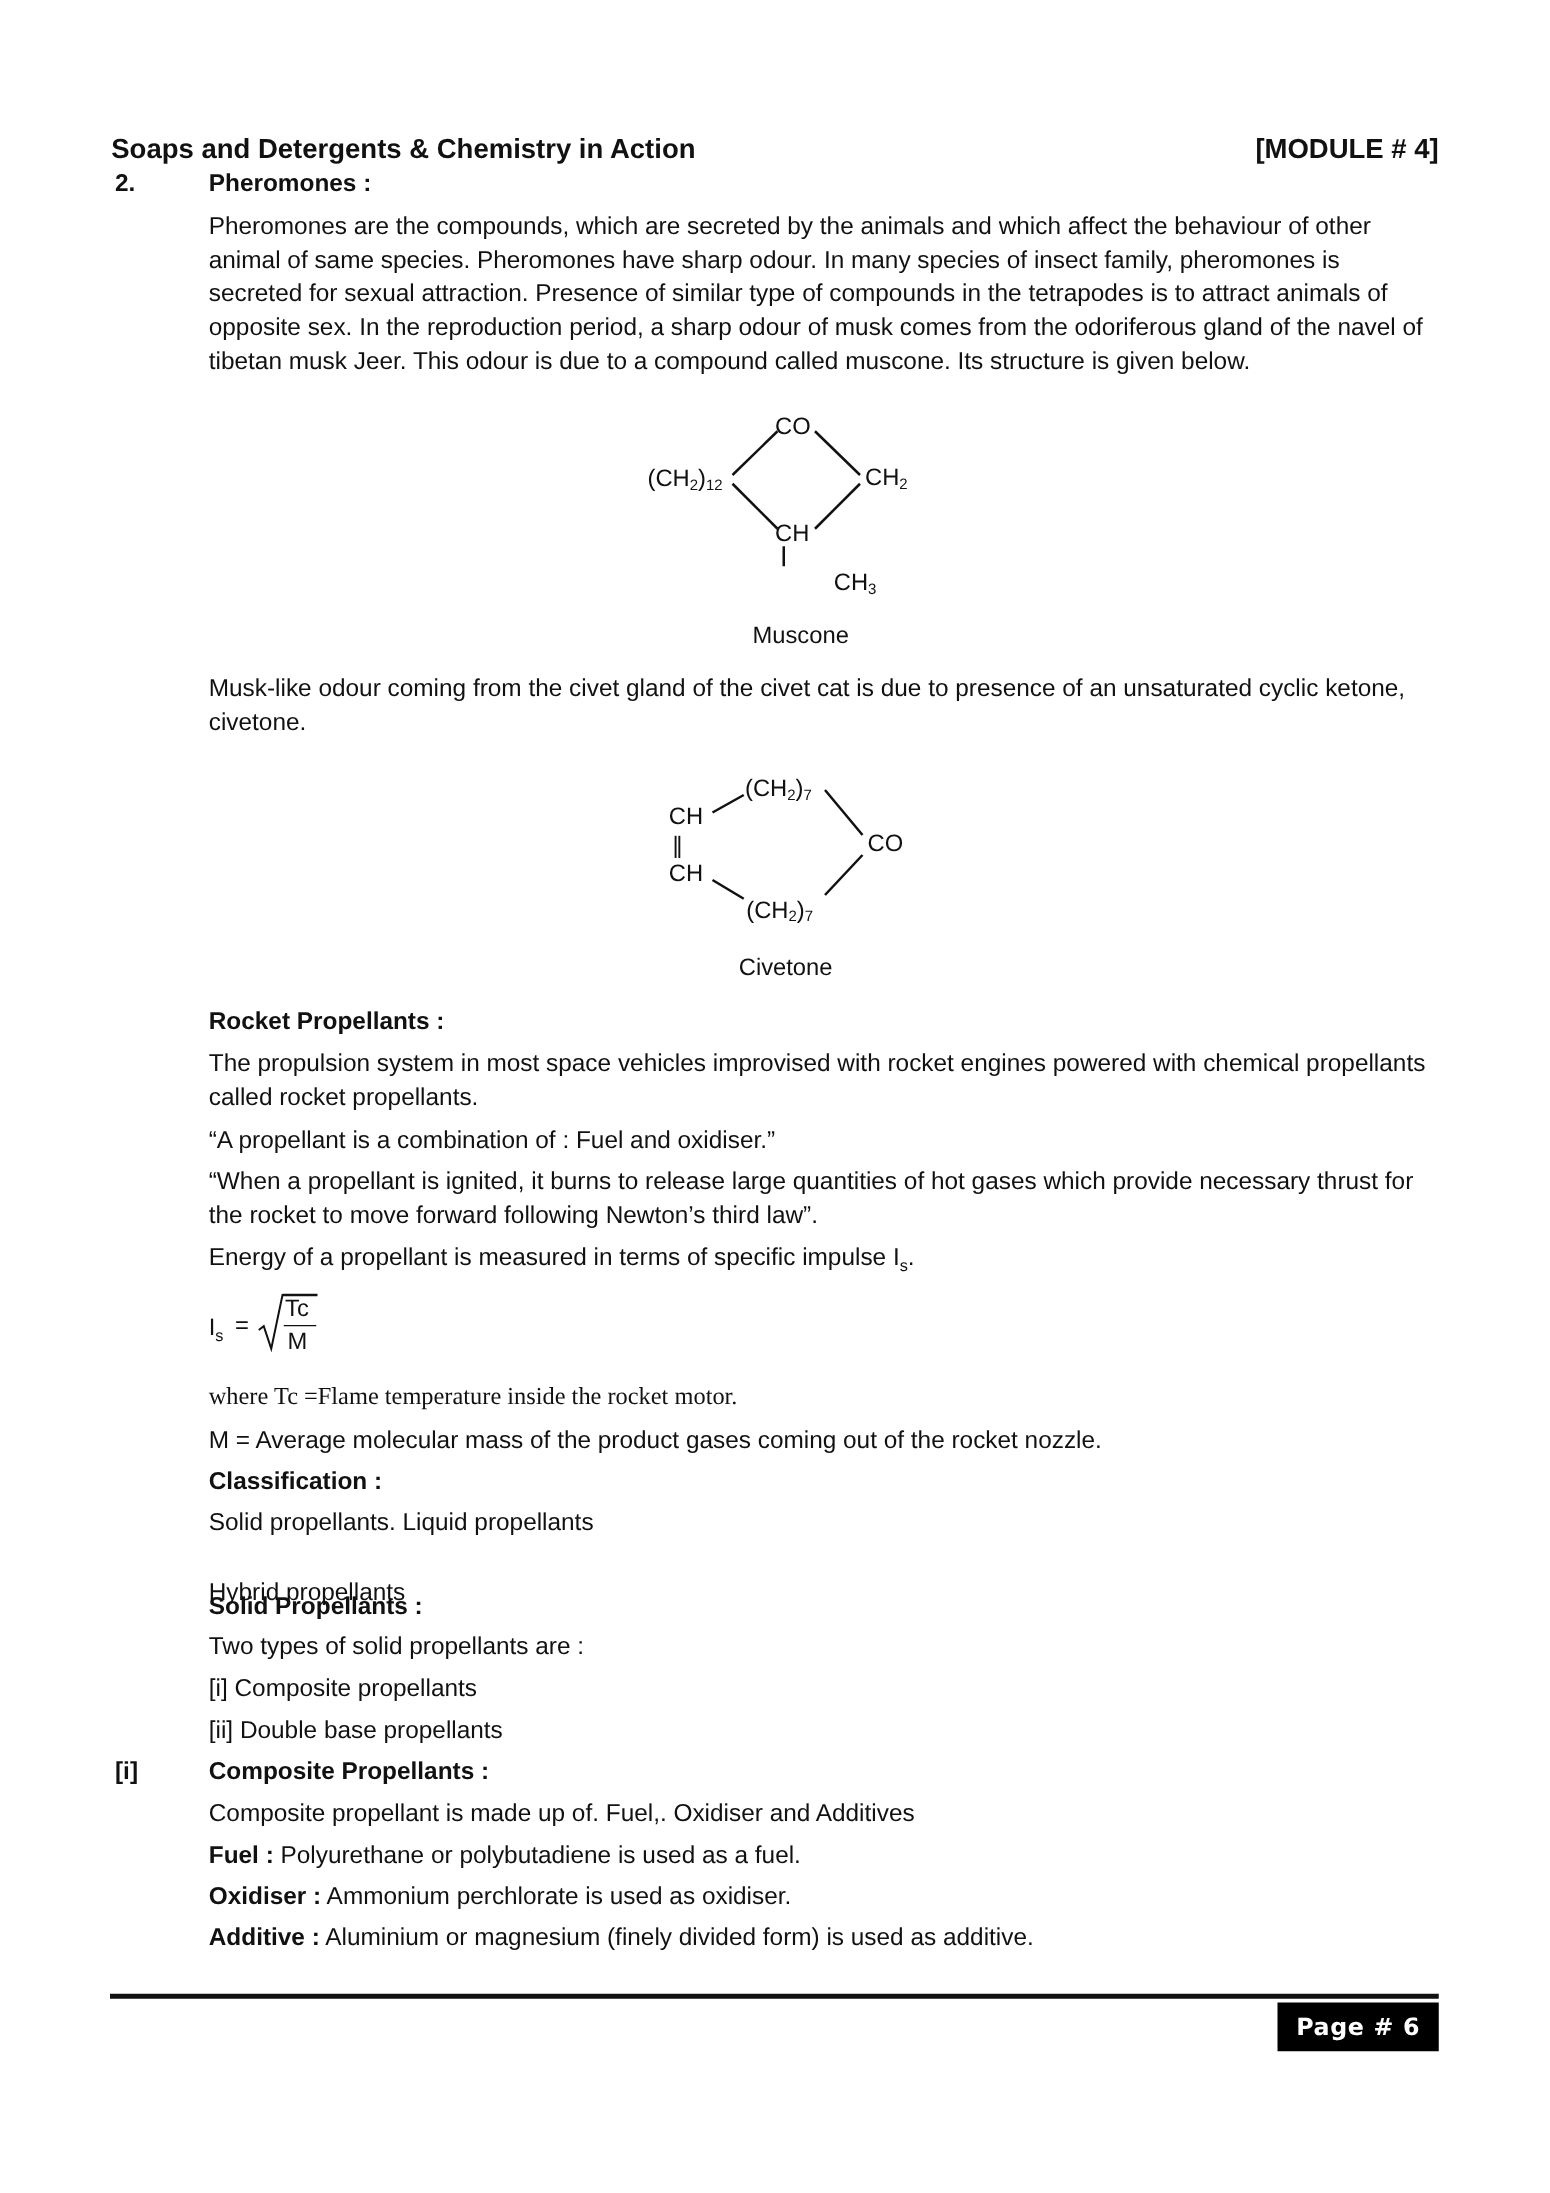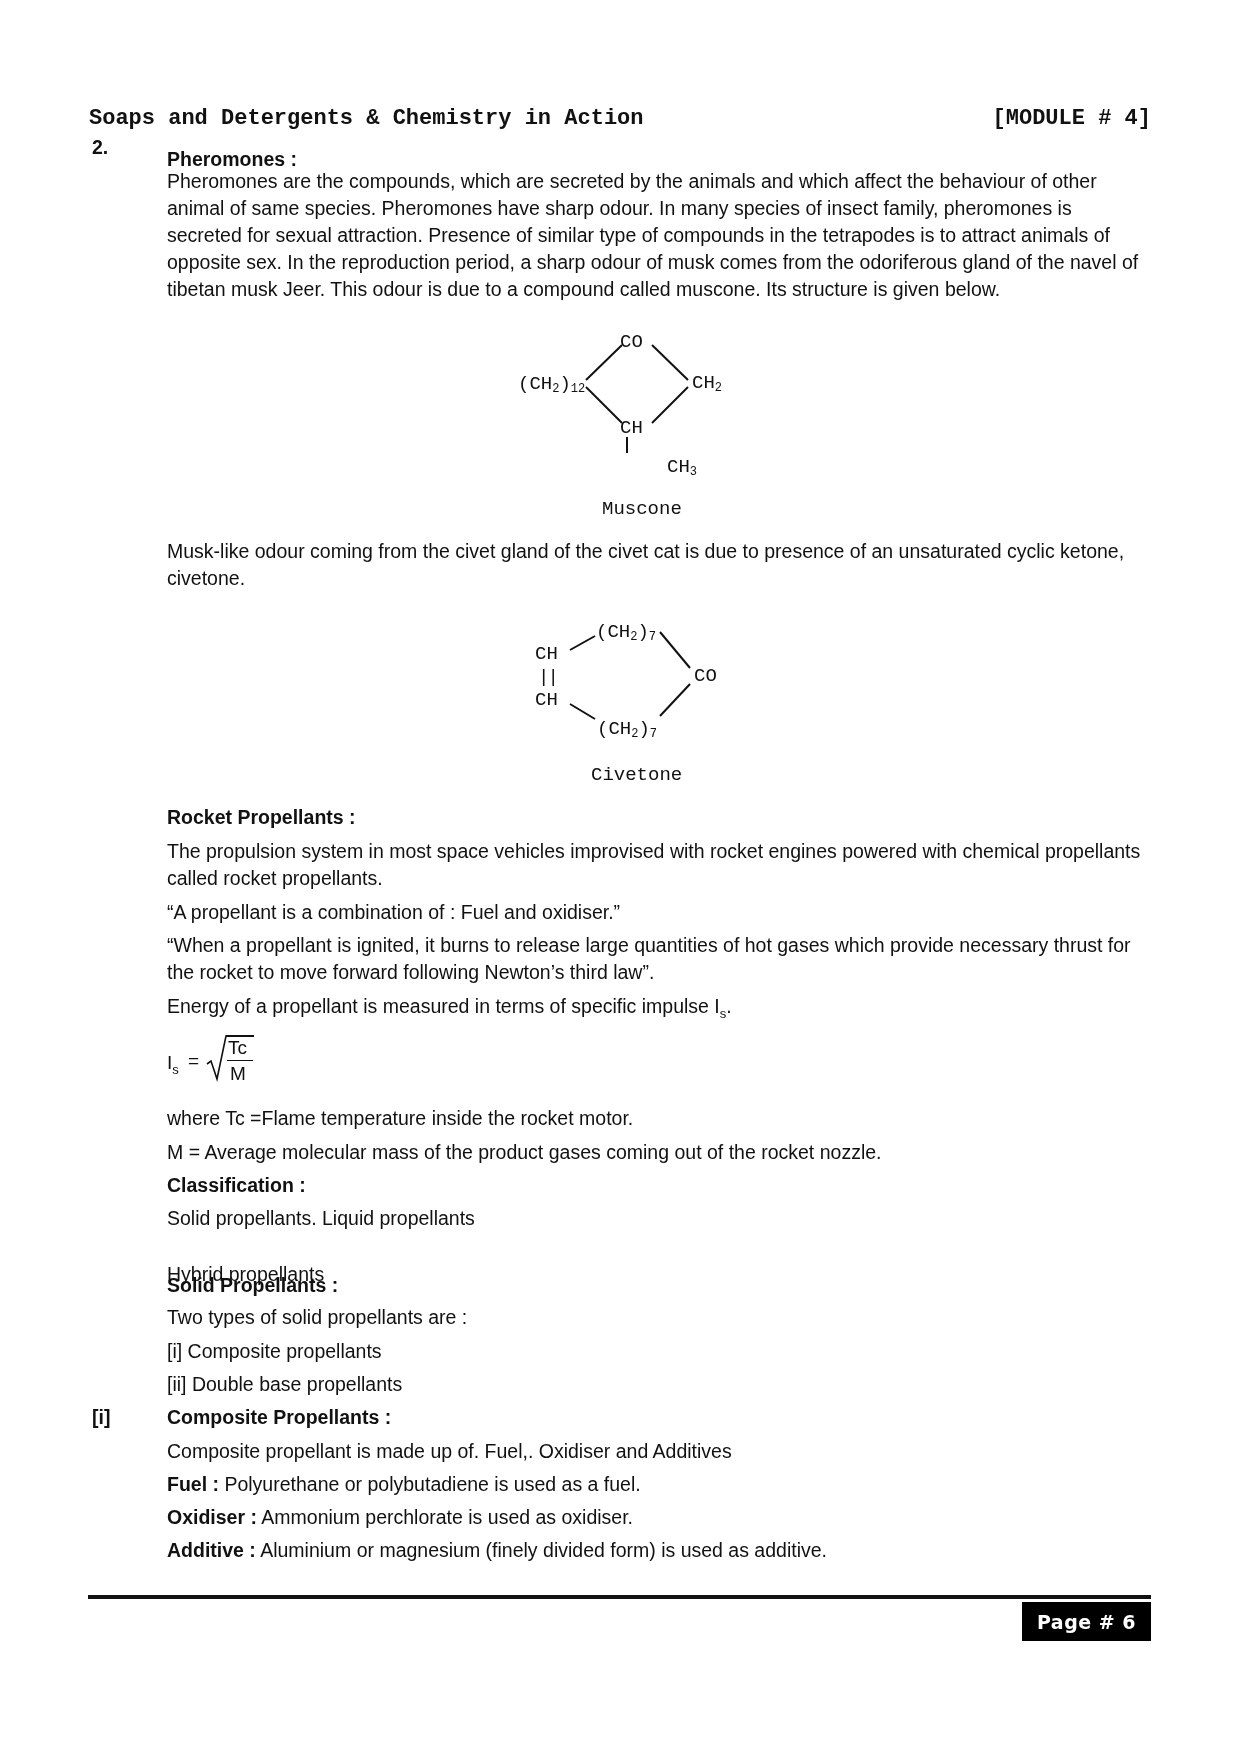--- a/index.html
+++ b/index.html
@@ -1,18 +1,18 @@
 <!DOCTYPE html>
 <html><head>
 <meta charset="utf-8">
 <style>
   html, body { margin: 0; padding: 0; background: #ffffff; }
   body { width: 1240px; height: 1754px; position: relative; overflow: hidden; color: #111; }
   .abs { position: absolute; white-space: nowrap; }
-  .serif { font-family: Liberation Mono, monospace; }
+  .serif { font-family: Liberation Sans, sans-serif; }
   .sans { font-family: "Liberation Sans", "DejaVu Sans", sans-serif; }
   .hdr { font-weight: bold; font-size: 22px; top: 106px; }
   .body-line { font-size: 19.5px; left: 167px; line-height: 24px; height: 24px; transform: translateY(-12px); }
   .bold { font-weight: bold; }
   .num { font-size: 19.5px; font-weight: bold; left: 92px; line-height: 24px; transform: translateY(-12px); }
   .chem { font-size: 19px; line-height: 22px; transform: translateY(-11px); }
   .chem sub { font-size: 12px; vertical-align: -3px; }
   .caption { font-size: 19px; transform: translateY(-11px); text-align: right; }
   .rule { position: absolute; left: 88px; width: 1063px; top: 1595px; height: 4px; background: #111; }
   .pagebox { position: absolute; left: 1022px; top: 1602px; width: 129px; height: 39px; background: #000; color: #fff;
@@ -21,21 +21,21 @@
   svg.bonds { position: absolute; left: 0; top: 0; width: 1240px; height: 1754px; pointer-events: none; }
   .formula { position: absolute; left: 164px; top: 1030px; font-family: "Liberation Sans", "DejaVu Sans", sans-serif; font-size: 19px; }
 </style>
 </head>
 <body>
 
 <div class="abs serif hdr" style="left:89px;">Soaps and Detergents &amp; Chemistry in Action</div>
 <div class="abs serif hdr" style="right:89px;">[MODULE # 4]</div>
 
 <div class="abs sans num" style="top:147px;">2.</div>
-<div class="abs sans body-line bold" style="top:147px;margin-top:12px;">Pheromones :</div>
+<div class="abs sans body-line bold" style="top:147px;">Pheromones :</div>
 
 <div>
   <div class="abs sans body-line" style="top:181px;">Pheromones are the compounds, which are secreted by the animals and which affect the behaviour of other</div>
   <div class="abs sans body-line" style="top:208px;">animal of same species. Pheromones have sharp odour. In many species of insect family, pheromones is</div>
   <div class="abs sans body-line" style="top:235px;">secreted for sexual attraction. Presence of similar type of compounds in the tetrapodes is to attract animals of</div>
   <div class="abs sans body-line" style="top:262px;">opposite sex. In the reproduction period, a sharp odour of musk comes from the odoriferous gland of the navel of</div>
   <div class="abs sans body-line" style="top:289px;">tibetan musk Jeer. This odour is due to a compound called muscone. Its structure is given below.</div>
 </div>
 
 <svg class="bonds" viewBox="0 0 1240 1754">
@@ -89,21 +89,21 @@
   <span style="position:absolute; left:24px; top:20px;">=</span>
   <svg style="position:absolute; left:42px; top:4px;" width="22" height="48">
     <polyline points="1,30 5,27 11,45 20,2 22,2" fill="none" stroke="#111" stroke-width="1.6"></polyline>
   </svg>
   <span style="position:absolute; left:62px; top:5px; width:28px; height:1.6px; background:#111;"></span>
   <span style="position:absolute; left:64px; top:7px;">Tc</span>
   <span style="position:absolute; left:63px; top:30px; width:26px; height:1.4px; background:#111;"></span>
   <span style="position:absolute; left:66px; top:33px;">M</span>
 </div>
 
-<div class="abs sans body-line" style="top:1118px;">where Tc =Flame temperature inside the rocket motor.</div>
+<div class="abs sans body-line" style="top:1118px;font-family:Liberation Serif, serif;">where Tc =Flame temperature inside the rocket motor.</div>
 <div class="abs sans body-line" style="top:1152px;">M = Average molecular mass of the product gases coming out of the rocket nozzle.</div>
 
 <div class="abs sans body-line bold" style="top:1185px;">Classification :</div>
 <div class="abs sans body-line" style="top:1218px;">Solid propellants. Liquid propellants</div>
 <div class="abs sans body-line" style="top:1251px;margin-top:23px;">Hybrid propellants</div>
 
 <div class="abs sans body-line bold" style="top:1285px;">Solid Propellants :</div>
 <div class="abs sans body-line" style="top:1317px;text-align:right;">Two types of solid propellants are :</div>
 <div class="abs sans body-line" style="top:1351px;">[i] Composite propellants</div>
 <div class="abs sans body-line" style="top:1384px;">[ii] Double base propellants</div>

